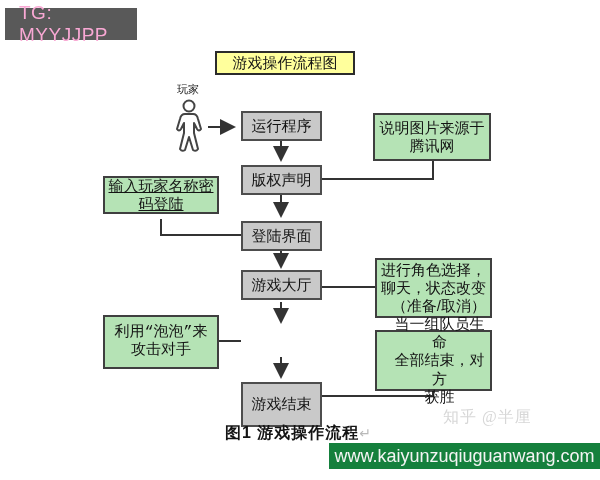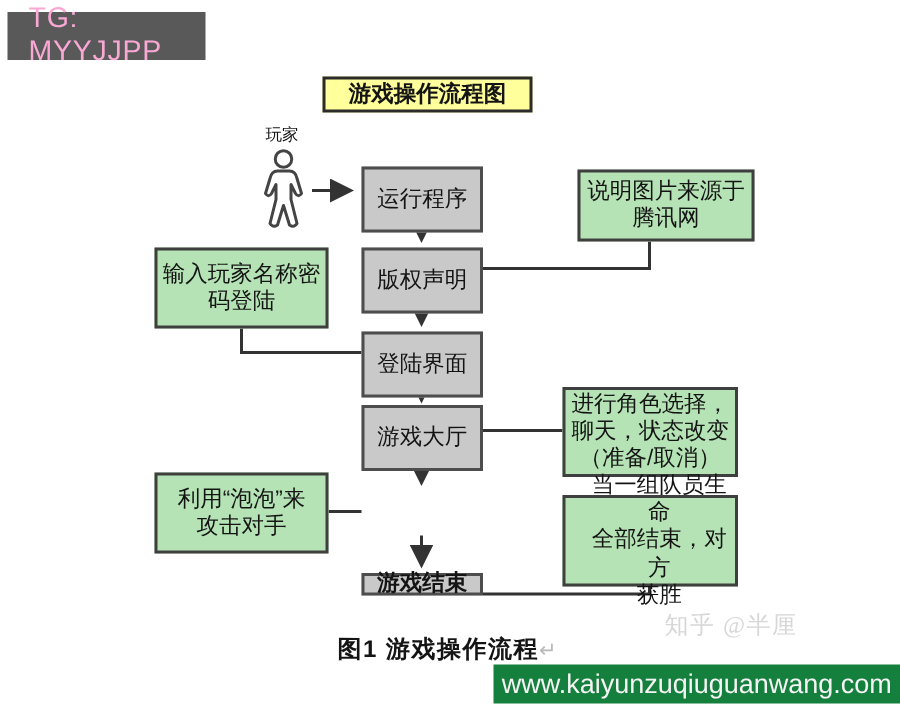--- a/index.html
+++ b/index.html
@@ -23,42 +23,42 @@
     text-align: center;
     white-space: pre-line;
     line-height: 1.22;
     z-index: 2;
     font-size: 15px;
   }
   .title-box {
     left: 215px; top: 51px; width: 140px; height: 24px;
     background: #ffff9c;
     border: 2px solid #2b2b2b;
-    font-weight: bold;
+    font-weight: normal;
     font-size: 15px;
   }
   .step {
     background: #c9c9c9;
     border: 2px solid #4d4d4d;
-    left: 241px; width: 81px; height: 44px;
+    left: 241px; width: 81px; height: 30px;
   }
   .step-run       { top: 111px; }
   .step-copyright { top: 165px; }
   .step-login     { top: 221px; }
   .step-lobby     { top: 270px; }
   .step-battle    { top: 327px; }
-  .step-end       { top: 382px; height: 15px; font-weight: bold; }
+  .step-end       { top: 382px; height: 45px; }
   .note {
     background: #b5e3b5;
     border: 2px solid #3f3f3f;
   }
-  .note-source      { left: 385px; top: 113px; width: 118px; height: 48px; }
-  .note-login-input { left: 103px; top: 165px; width: 116px; height: 54px; }
-  .note-lobby       { left: 375px; top: 258px; width: 117px; height: 60px; }
-  .note-attack      { left: 103px; top: 315px; width: 116px; height: 54px; }
+  .note-source      { left: 373px; top: 113px; width: 118px; height: 48px; }
+  .note-login-input { left: 103px; top: 176px; width: 116px; height: 38px; text-decoration: underline; }
+  .note-lobby       { left: 375px; top: 258px; width: 117px; height: 60px; text-align: right; }
+  .note-attack      { left: 103px; top: 315px; width: 116px; height: 54px; font-family: Liberation Mono, monospace; }
   .note-win         { left: 375px; top: 330px; width: 117px; height: 61px; padding-left: 12px; }
   .actor-label {
     position: absolute; left: 168px; top: 82px; width: 40px;
     text-align: center; font-size: 11px; z-index: 2;
   }
   .actor-icon {
     position: absolute; left: 172px; top: 99px; z-index: 2;
   }
   .caption {
     position: absolute; left: 225px; top: 423px;

